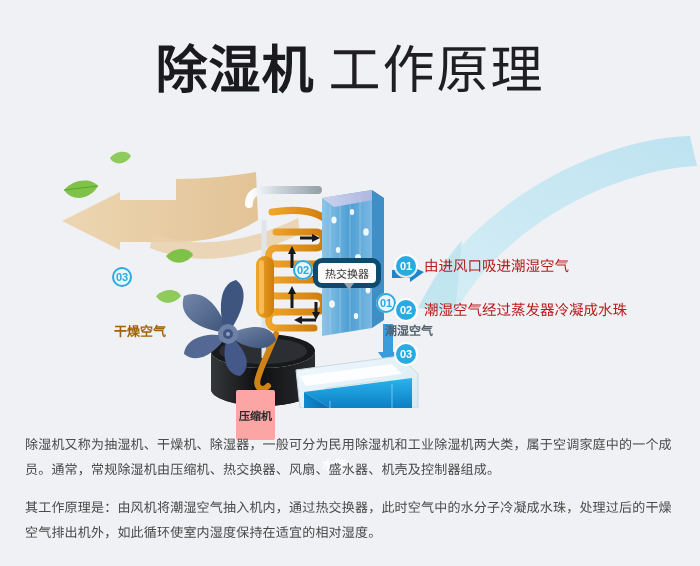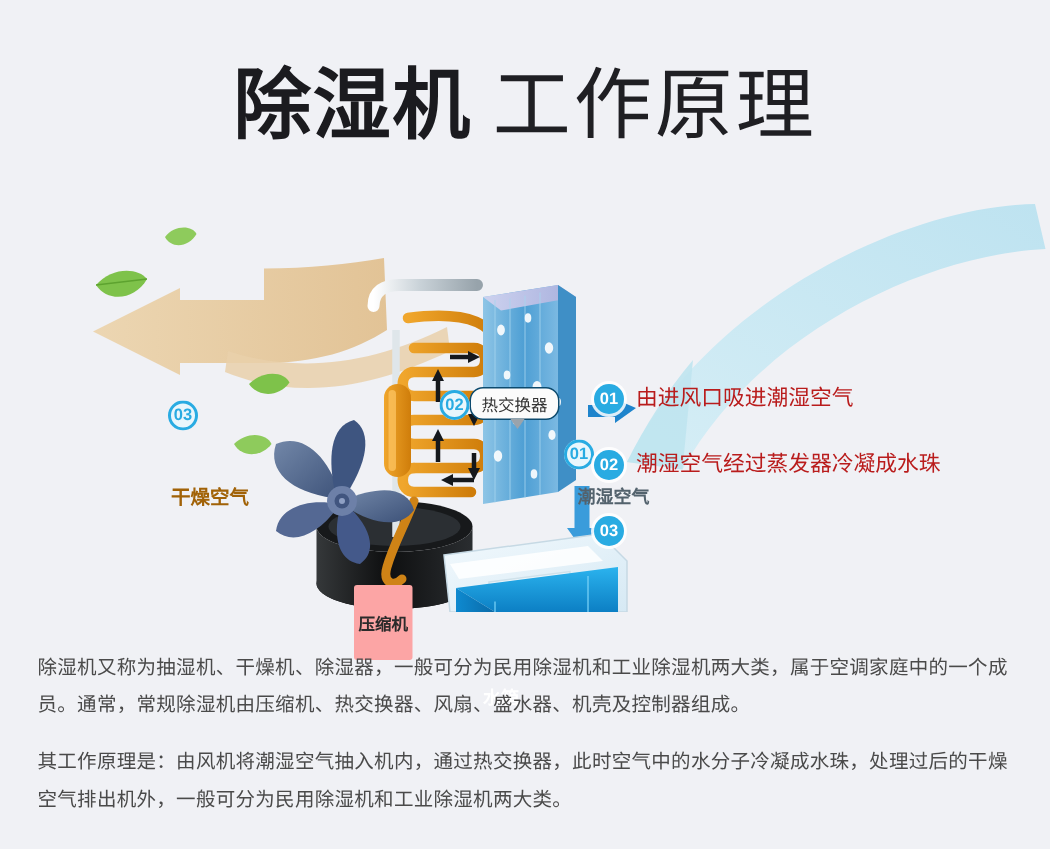--- a/index.html
+++ b/index.html
@@ -53,21 +53,21 @@
     background:#e9f6fc;color:#29abe2;
     box-shadow:0 0 0 2px #29abe2 inset;
   }
   #badge-03-art{left:112px;top:159px;}
   #badge-02-art{left:293px;top:152px;}
   #badge-01-art{left:376px;top:185px;}
 
   
   .callout{
     position:absolute;left:313px;top:150px;
-    background:#fbfbfb;border:1px solid #0c4a6e;border-radius:9px;
+    background:#fbfbfb;border:5px solid #0c4a6e;border-radius:9px;
     padding:2px 7px;font-size:11px;color:#333;white-space:nowrap;
   }
   .callout:after{
     content:"";position:absolute;left:26px;bottom:-7px;
     width:0;height:0;border-left:5px solid transparent;
     border-right:5px solid transparent;border-top:7px solid #9aa3ab;
   }
 
   
   .legend{position:absolute;left:396px;top:256px;width:290px;}
@@ -268,16 +268,16 @@
       <span class="legend-text">潮湿空气经过蒸发器冷凝成水珠</span>
     </div>
     <div class="legend-row">
       <span class="badge">03</span>
     </div>
   </div>
 
   <div class="copy">
     <p>除湿机又称为抽湿机、干燥机、除湿器，一般可分为民用除湿机和工业除湿机两大类，属于空调家庭中的一个成员。通常，常规除湿机由压缩机、热交换器、风扇、盛水器、机壳及控制器组成。</p>
     <div class="gap"></div>
-    <p>其工作原理是：由风机将潮湿空气抽入机内，通过热交换器，此时空气中的水分子冷凝成水珠，处理过后的干燥空气排出机外，一般可分为民用除湿机和工业除湿机两大类。</p>
+    <p>其工作原理是：由风机将潮湿空气抽入机内，通过热交换器，此时空气中的水分子冷凝成水珠，处理过后的干燥空气排出机外，如此循环使室内湿度保持在适宜的相对湿度。</p>
   </div>
 
 </div>
 
 </body></html>

